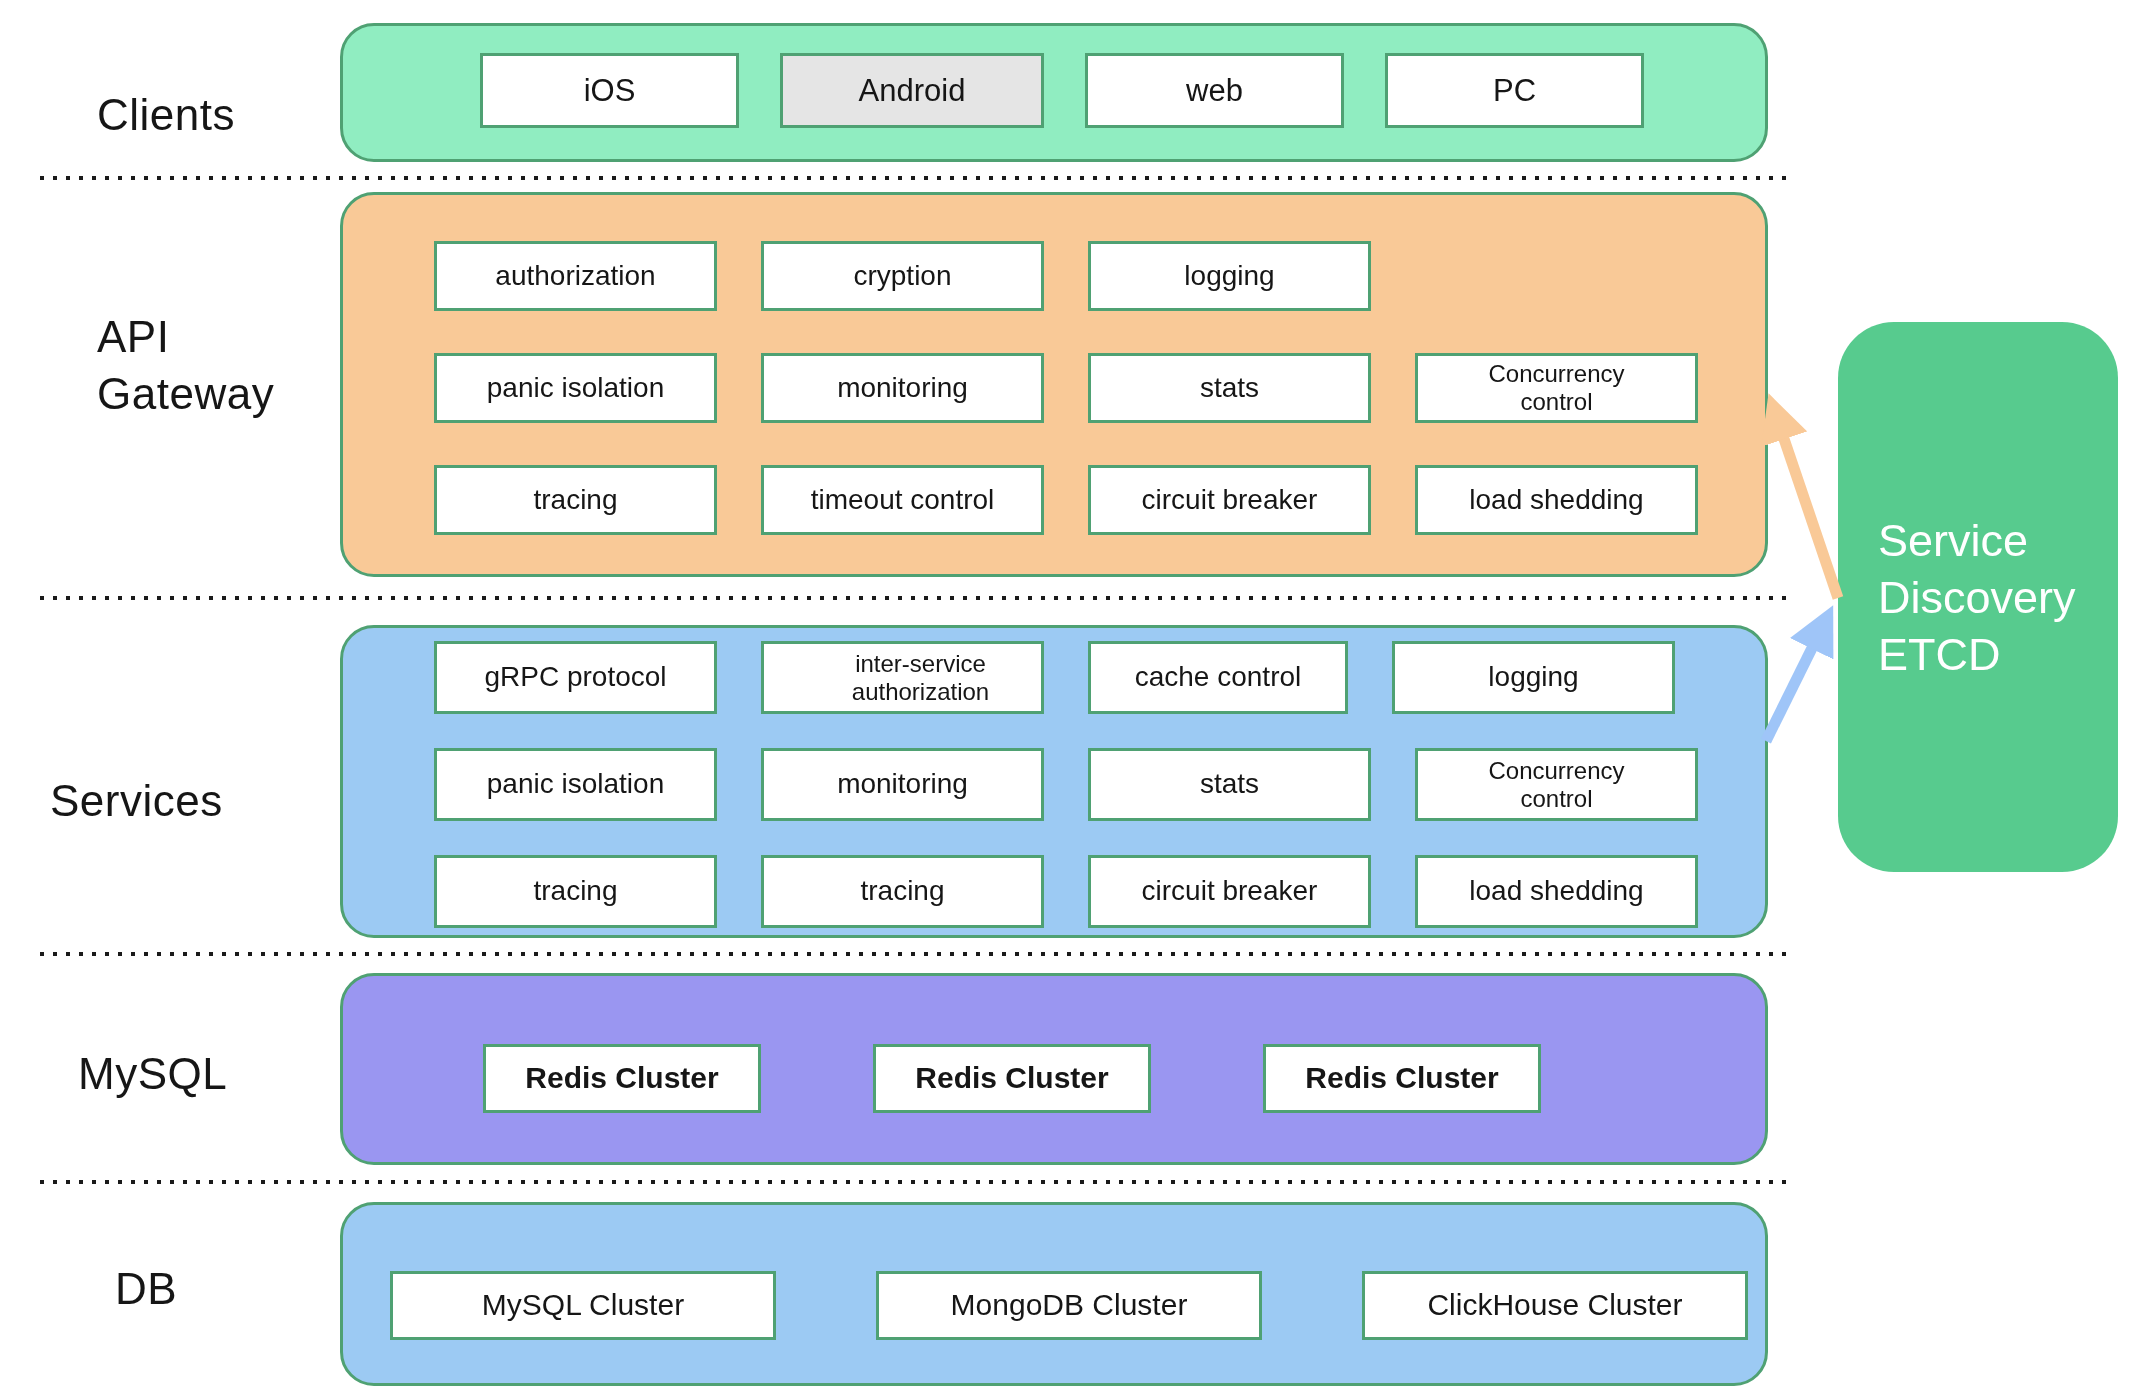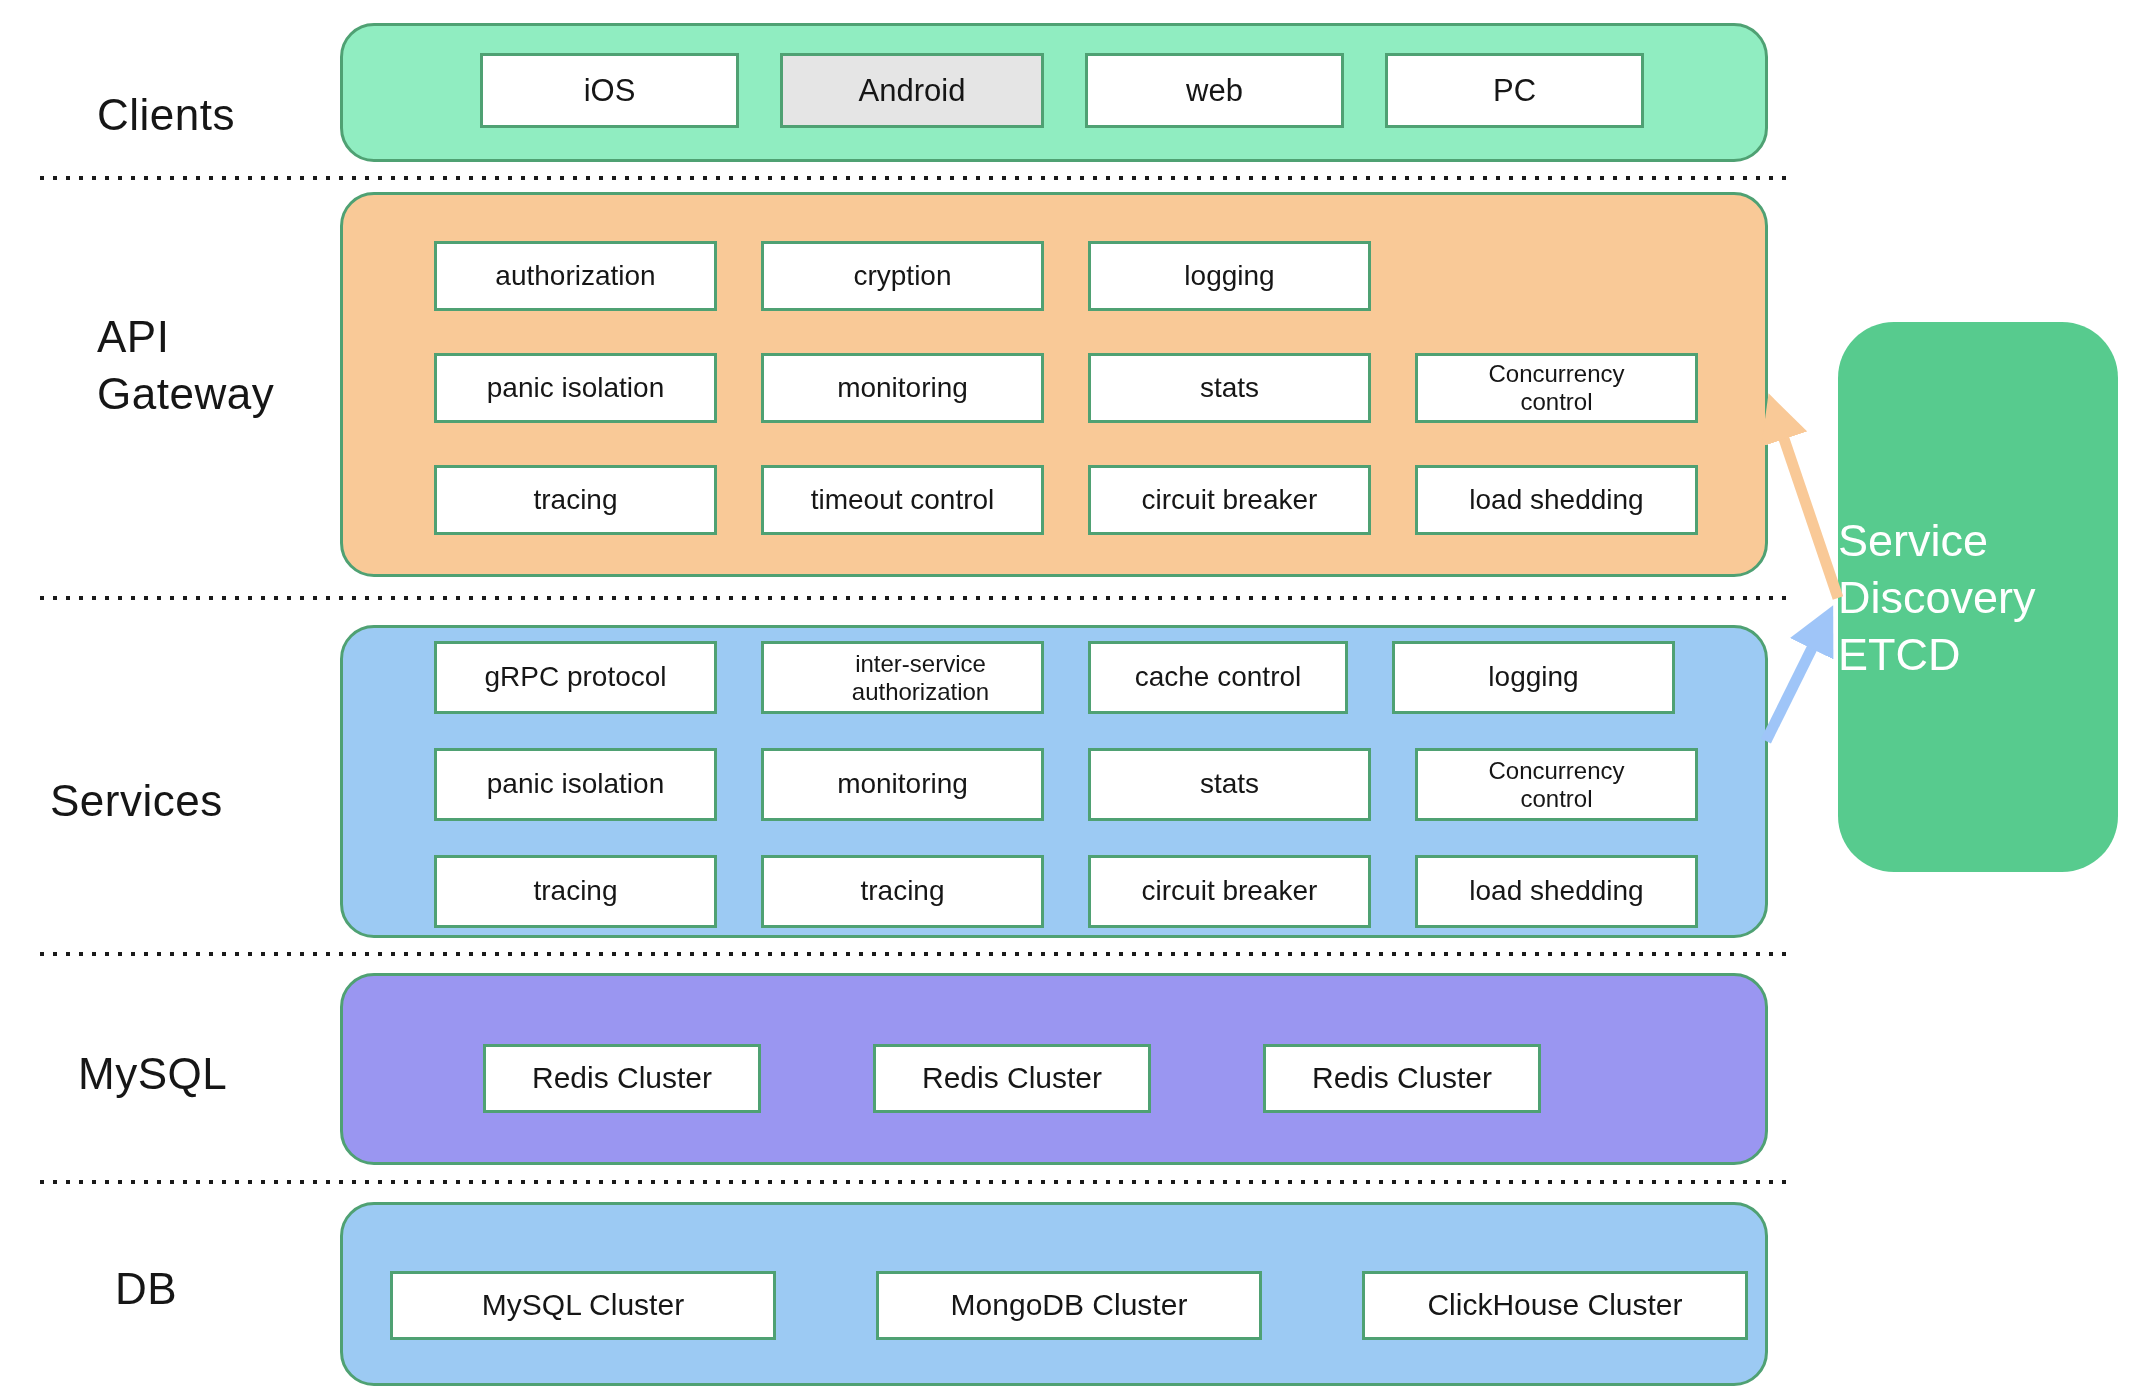--- a/index.html
+++ b/index.html
@@ -34,21 +34,21 @@
     position:absolute;
     left:340px;
     width:1428px;
     border:3px solid var(--green);
     border-radius:34px;
     box-sizing:border-box;
   }
   #band-0{top:23px;height:139px;}
   #band-1{top:192px;height:385px;}
   #band-2{top:625px;height:313px;}
-  #band-3{top:973px;height:192px;}
+  #band-3{top:973px;height:192px;font-weight:bold;}
   #band-4{top:1202px;height:184px;}
 
   .box-row{
     position:absolute;
     display:flex;
     align-items:flex-start;
   }
   .node-box{
     background:#fff;
     border:3px solid var(--green);
@@ -77,20 +77,21 @@
   .etcd{
     position:absolute;
     left:1838px;
     top:322px;
     width:280px;
     height:550px;
     border-radius:56px;
     display:flex;
     flex-direction:column;
     justify-content:center;
+    padding-left:40px;
     box-sizing:border-box;
     font-size:45px;
     line-height:57px;
   }
   .overlay{
     position:absolute;
     left:0;top:0;
     pointer-events:none;
   }
 </style>

